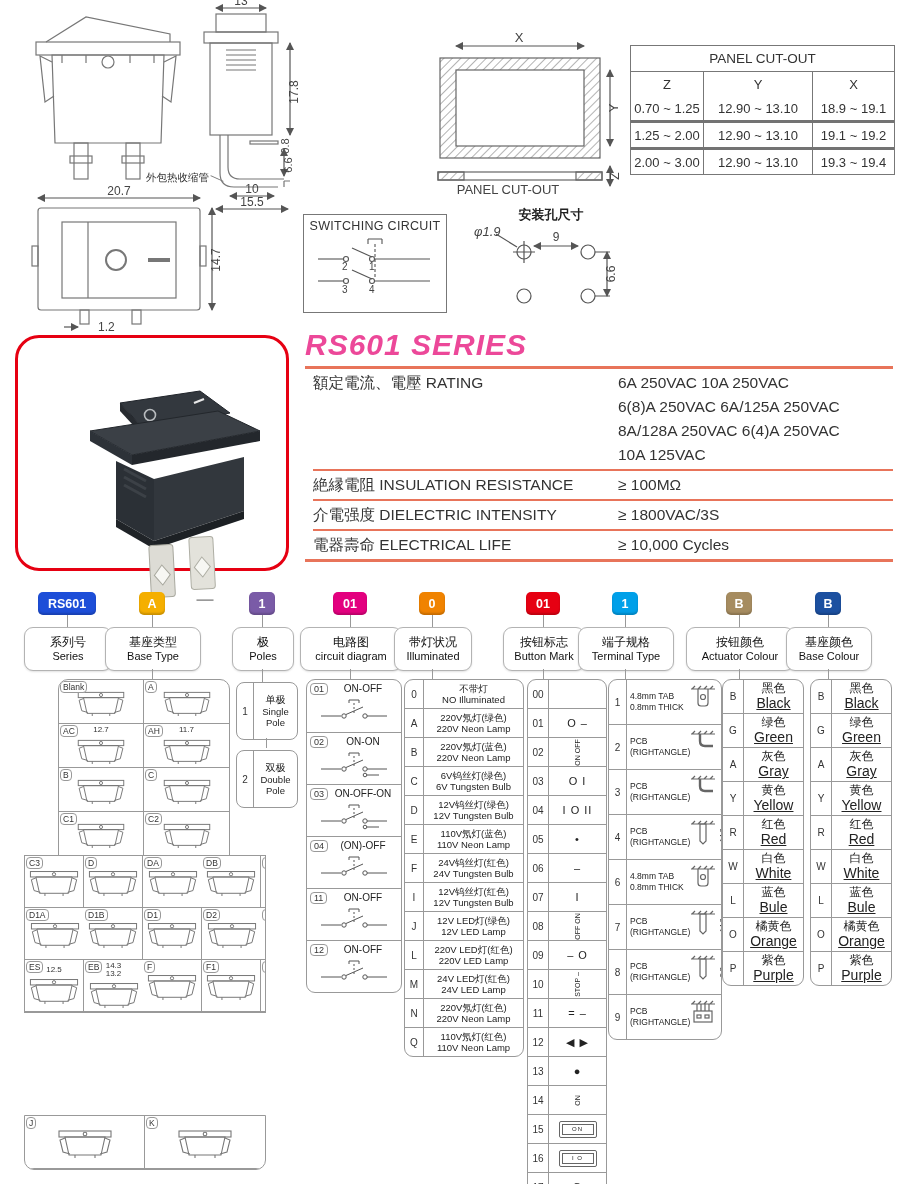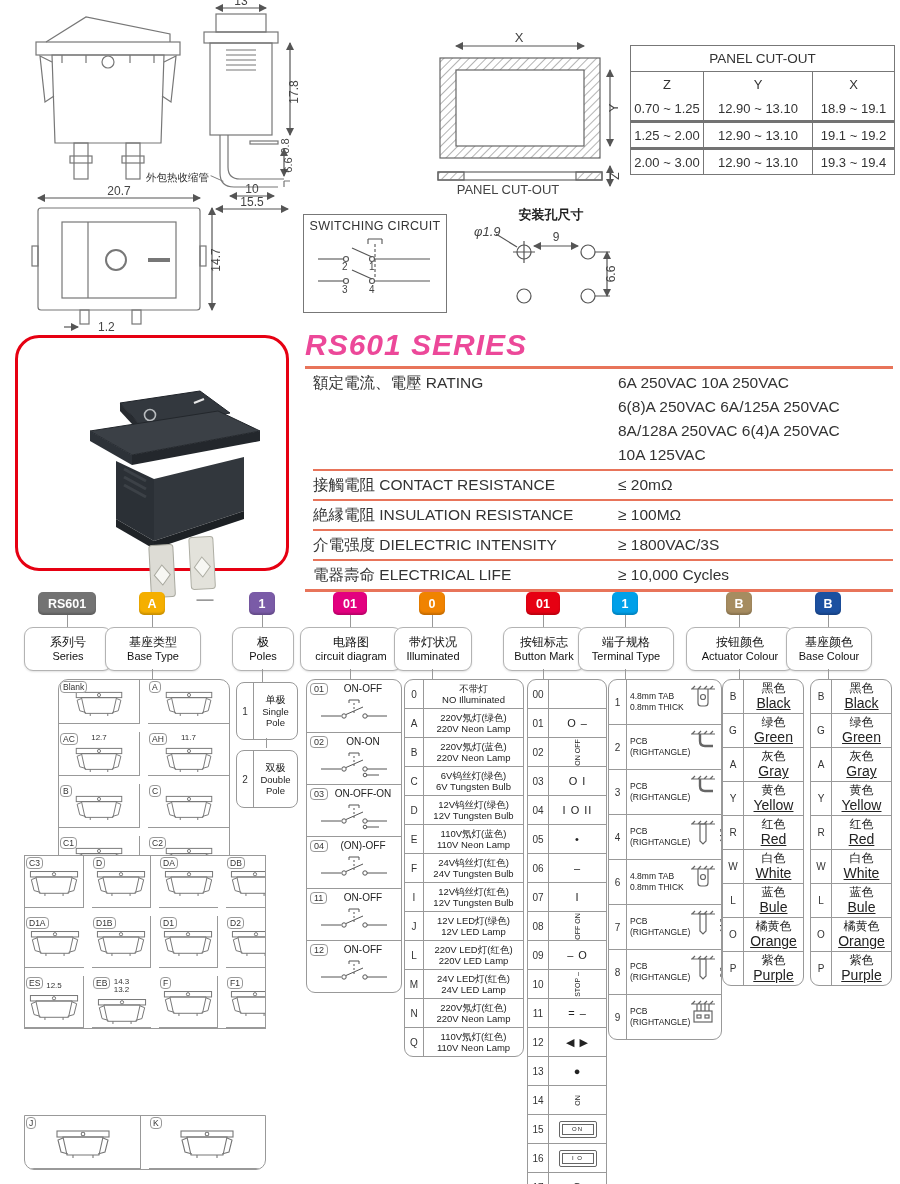--- a/index.html
+++ b/index.html
@@ -35,21 +35,21 @@
   
   .series-title{position:absolute;left:305px;top:328px;font-size:30px;font-weight:bold;font-style:italic;color:#ec4899;letter-spacing:1px;}
   .specs{position:absolute;left:305px;top:366px;width:588px;border-top:3px solid #e8745a;border-bottom:3px solid #e8745a;}
   .spec-row{display:flex;align-items:flex-start;padding:2px 0;border-bottom:2px solid #e8745a;margin-left:8px;}
   .spec-row:last-child{border-bottom:none;}
   .spec-label{width:305px;font-size:15.5px;color:#333;line-height:24px;}
   .spec-value{width:273px;font-size:15.5px;color:#333;line-height:24px;white-space:pre-line;}
 
   
   .badge{position:absolute;top:592px;height:23px;border-radius:5px;color:#fff;font-weight:bold;font-size:12.5px;display:flex;align-items:center;justify-content:center;box-shadow:inset 0 -2px 2px rgba(0,0,0,.18);}
-  .f0{left:38px;width:58px;background:#737373;}
+  .f0{left:38px;width:58px;background:#1d4ed8;}
   .f1{left:139px;width:26px;background:#F5AF00;}
   .f2{left:249px;width:26px;background:#7A5BA7;}
   .f3{left:333px;width:34px;background:#E3007F;}
   .f4{left:419px;width:26px;background:#F08300;}
   .f5{left:526px;width:34px;background:#E60012;}
   .f6{left:612px;width:26px;background:#00A0E9;}
   .f7{left:726px;width:26px;background:#A68C60;}
   .f8{left:815px;width:26px;background:#1C50A0;}
   .dash-sep{position:absolute;left:192px;top:590px;width:26px;text-align:center;font-size:17px;font-weight:bold;color:#999;}
 
@@ -100,21 +100,21 @@
   .ckt{left:306px;width:94px;}
   .crow{height:52px;position:relative;padding-top:3px;box-sizing:border-box;}
   .crow + .crow{border-top:1px solid #999;}
   .ctag{position:absolute;top:3px;left:3px;border:1px solid #999;border-radius:4px;font-size:9px;padding:0 3px;color:#333;background:#fff;}
   .cname{text-align:center;font-size:10px;color:#222;margin-left:20px;margin-right:2px;}
   .crow svg{display:block;margin:4px auto 0;}
   .crow .c3{visibility:hidden;}
   .crow.spdt .c3{visibility:visible;}
 
   
-  .bgrid{position:absolute;background:#fff;border:1px solid #999;display:grid;gap:8px;}
+  .bgrid{position:absolute;background:#fff;border:1px solid #999;display:grid;}
   #bg-upper{left:58px;top:679px;width:170px;grid-template-columns:1fr 1fr;grid-auto-rows:44px;border-radius:10px 10px 0 0;overflow:hidden;}
   #bg-mid{left:24px;top:855px;width:240px;grid-template-columns:1fr 1fr 1fr 1fr 1fr;grid-auto-rows:52px;overflow:hidden;}
   #bg-bottom{left:24px;top:1115px;width:240px;grid-template-columns:1fr 1fr;grid-auto-rows:53px;border-radius:0 0 10px 10px;overflow:hidden;}
   .bcell{position:relative;display:flex;flex-direction:column;align-items:center;justify-content:center;border-right:1px solid #999;border-bottom:1px solid #999;}
   #bg-upper .bcell:nth-child(2n),#bg-bottom .bcell:nth-child(2n),#bg-mid .bcell:nth-child(3n){border-right:none;}
   .btag{position:absolute;top:1px;left:1px;border:1px solid #999;border-radius:4px;font-size:8.5px;padding:0 2px;color:#333;background:#fff;z-index:1;}
   .bdim{font-size:8px;color:#333;line-height:1.05;white-space:pre-line;text-align:center;}
 </style>
 </head>
 <body>
@@ -306,24 +306,20 @@
 
   <div class="series-title">RS601 SERIES</div>
   <div class="specs">
 
   <div class="spec-row">
       <div class="spec-label">額定電流、電壓 RATING</div>
       <div class="spec-value">6A 250VAC    10A 250VAC
 6(8)A 250VAC   6A/125A 250VAC
 8A/128A 250VAC   6(4)A 250VAC
 10A 125VAC</div>
-    </div>
-      <div class="spec-row">
-      <div class="spec-label">接觸電阻 CONTACT RESISTANCE</div>
-      <div class="spec-value">≤ 20mΩ</div>
     </div>
       <div class="spec-row">
       <div class="spec-label">絶縁電阻 INSULATION RESISTANCE</div>
       <div class="spec-value">≥ 100MΩ</div>
     </div>
       <div class="spec-row">
       <div class="spec-label">介電强度 DIELECTRIC INTENSITY</div>
       <div class="spec-value">≥ 1800VAC/3S</div>
     </div>
       <div class="spec-row">

